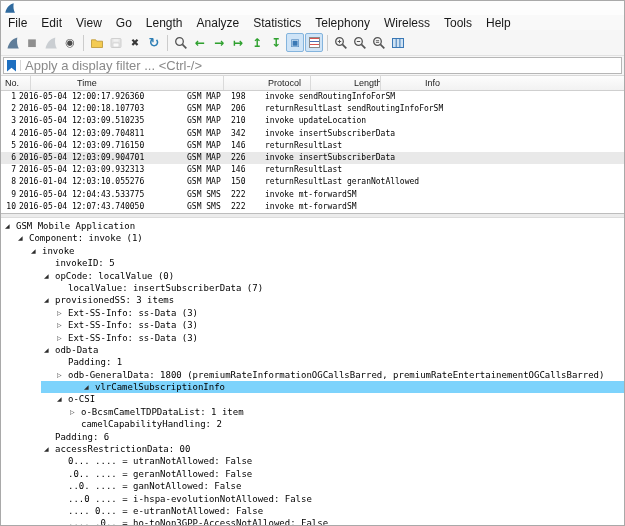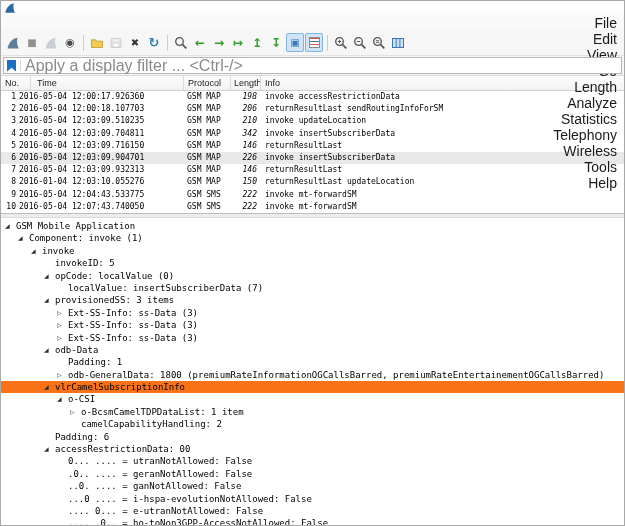--- a/index.html
+++ b/index.html
@@ -2,21 +2,21 @@
 <html><head>
 <meta charset="utf-8">
 <style>
   html,body{margin:0;padding:0;background:#d8d8d8;}
   #win{position:relative;width:625px;height:526px;box-sizing:border-box;background:#fff;
        border:1px solid #a9a9a9;overflow:hidden;
        font-family:"Liberation Sans","DejaVu Sans",sans-serif;}
   
   .titlebar{height:14px;background:#fdfdfd;display:flex;align-items:center;padding-left:3px;}
   
-  .menubar{height:15px;background:#f9f9f9;display:flex;align-items:flex-end;font-size:14px;color:#1a1a1a;flex-direction:column;}
+  .menubar{height:15px;background:#f9f9f9;display:flex;align-items:flex-end;font-size:12px;color:#1a1a1a;}
   .mitem{padding:0 7px;cursor:default;}
   
   .toolbar{height:25px;background:#f6f6f6;border-bottom:1px solid #e2e2e2;display:flex;align-items:center;padding-left:3px;}
   .tbtn{width:18px;height:19px;display:flex;align-items:center;justify-content:center;box-sizing:border-box;margin-right:1px;}
   .tbtn .gi{font-family:"DejaVu Sans",sans-serif;line-height:1;}
   .tsep{width:1px;height:16px;background:#cccccc;margin:0 4px 0 3px;}
   .pressed{background:#cfe4f7;border:1px solid #84b4dd;border-radius:2px;}
   .dim{opacity:.5;}
   .g-stop .gi{font-size:10px;color:#8f8f8f;}
   .g-opt .gi{font-size:11px;color:#4a4a4a;}
@@ -24,48 +24,48 @@
   .g-reload .gi{font-size:13px;color:#2f7fb5;font-weight:bold;}
   .g-green .gi{font-size:12px;color:#2fa12f;font-weight:bold;}
   .g-scroll .gi{font-size:10px;color:#3a78b5;}
   .stripes{width:11px;height:11px;box-sizing:border-box;border:1px solid #8a8a8a;
     background:repeating-linear-gradient(180deg,#d9534f 0 1.5px,#ffffff 1.5px 3px,#4a6fb5 3px 4.5px,#ffffff 4.5px 6px);}
   
   .filterbar{height:19px;background:#f6f6f6;display:flex;align-items:center;padding:0 2px;border-bottom:1px solid #d9d9d9;}
   .fwrap{flex:1;height:15px;background:#fff;border:1px solid #b6b6b6;display:flex;align-items:center;padding:0 3px;gap:4px;}
   .bkmk{width:9px;height:12px;background:#1d6fc0;clip-path:polygon(0 0,100% 0,100% 100%,50% 68%,0 100%);flex:none;}
   .fsep{width:1px;height:11px;background:#d6d6d6;flex:none;}
-  .finput{flex:1;border:none;outline:none;font-size:16px;color:#333;padding:0;background:transparent;
+  .finput{flex:1;border:none;outline:none;font-size:13px;color:#333;padding:0;background:transparent;
           font-family:"Liberation Sans","DejaVu Sans",sans-serif;}
   .finput::placeholder{color:#8a8a8a;}
   
   .phead{display:flex;height:15px;box-sizing:border-box;background:linear-gradient(#fdfdfd,#f2f2f2);
-         border-bottom:1px solid #cfcfcf;font-size:9px;color:#222;align-items:center;}
+         border-bottom:1px solid #cfcfcf;font-size:9px;color:#222;align-items:center;gap:40px;}
   .phead span{display:block;height:100%;line-height:15px;box-sizing:border-box;border-right:1px solid #dadada;overflow:hidden;white-space:nowrap;}
   .h-no{width:30px;padding-left:4px;}
   .h-time{width:153px;padding-left:6px;}
   .h-proto{width:47px;padding-left:4px;}
   .h-len{width:30px;padding-left:3px;}
   .h-info{flex:1;padding-left:4px;border-right:none!important;}
   .plist{height:122px;overflow:hidden;background:#fff;}
   .prow{display:flex;height:12.2px;line-height:12.2px;font-family:"DejaVu Sans Mono","Liberation Mono",monospace;
         font-size:8px;color:#000;white-space:nowrap;}
   .prow.selected{background:#e9e9e9;}
   .c-no{width:15px;text-align:right;flex:none;}
   .c-time{width:171px;padding-left:3px;box-sizing:border-box;flex:none;}
   .c-proto{width:44px;flex:none;}
-  .c-len{width:26px;text-align:right;flex:none;font-style:italic;}
+  .c-len{width:26px;text-align:left;flex:none;}
   .c-info{padding-left:8px;flex:1;overflow:hidden;}
   
   .split{height:5px;background:#ececec;border-top:1px solid #bdbdbd;border-bottom:1px solid #dcdcdc;box-sizing:border-box;}
   
   .details{background:#fff;padding-top:2px;font-family:"DejaVu Sans Mono","Liberation Mono",monospace;
            font-size:9px;color:#000;}
   .tl{height:12.4px;line-height:12.4px;display:flex;white-space:pre;padding-left:calc(4px + var(--d)*13px);}
-  .tl.selected{background:#f97316;}
+  .tl.selected{background:#7dd3fc;margin-left:40px;}
   .arr{width:11px;flex:none;font-family:"DejaVu Sans",sans-serif;font-size:6px;color:#2b2b2b;text-align:left;}
   .tlt{flex:none;}
 </style>
 </head>
 <body>
 
 <div id="win">
 
   <div class="titlebar">
     <svg width="12" height="12" viewBox="0 0 14 14">
@@ -199,21 +199,21 @@
     <span class="h-len">Length</span>
     <span class="h-info">Info</span>
   </div>
 
   <div class="plist">
     <div class="prow">
       <span class="c-no">1</span>
         <span class="c-time">2016-05-04 12:00:17.926360</span>
         <span class="c-proto">GSM MAP</span>
         <span class="c-len">198</span>
-        <span class="c-info">invoke accessRestrictionData</span>
+        <span class="c-info">invoke sendRoutingInfoForSM</span>
     </div>
     <div class="prow">
       <span class="c-no">2</span>
         <span class="c-time">2016-05-04 12:00:18.107703</span>
         <span class="c-proto">GSM MAP</span>
         <span class="c-len">206</span>
         <span class="c-info">returnResultLast sendRoutingInfoForSM</span>
     </div>
     <div class="prow">
       <span class="c-no">3</span>
@@ -248,21 +248,21 @@
         <span class="c-time">2016-05-04 12:03:09.932313</span>
         <span class="c-proto">GSM MAP</span>
         <span class="c-len">146</span>
         <span class="c-info">returnResultLast</span>
     </div>
     <div class="prow">
       <span class="c-no">8</span>
         <span class="c-time">2016-01-04 12:03:10.055276</span>
         <span class="c-proto">GSM MAP</span>
         <span class="c-len">150</span>
-        <span class="c-info">returnResultLast updateLocation</span>
+        <span class="c-info">returnResultLast geranNotAllowed</span>
     </div>
     <div class="prow">
       <span class="c-no">9</span>
         <span class="c-time">2016-05-04 12:04:43.533775</span>
         <span class="c-proto">GSM SMS</span>
         <span class="c-len">222</span>
         <span class="c-info">invoke mt-forwardSM</span>
     </div>
     <div class="prow">
       <span class="c-no">10</span>

